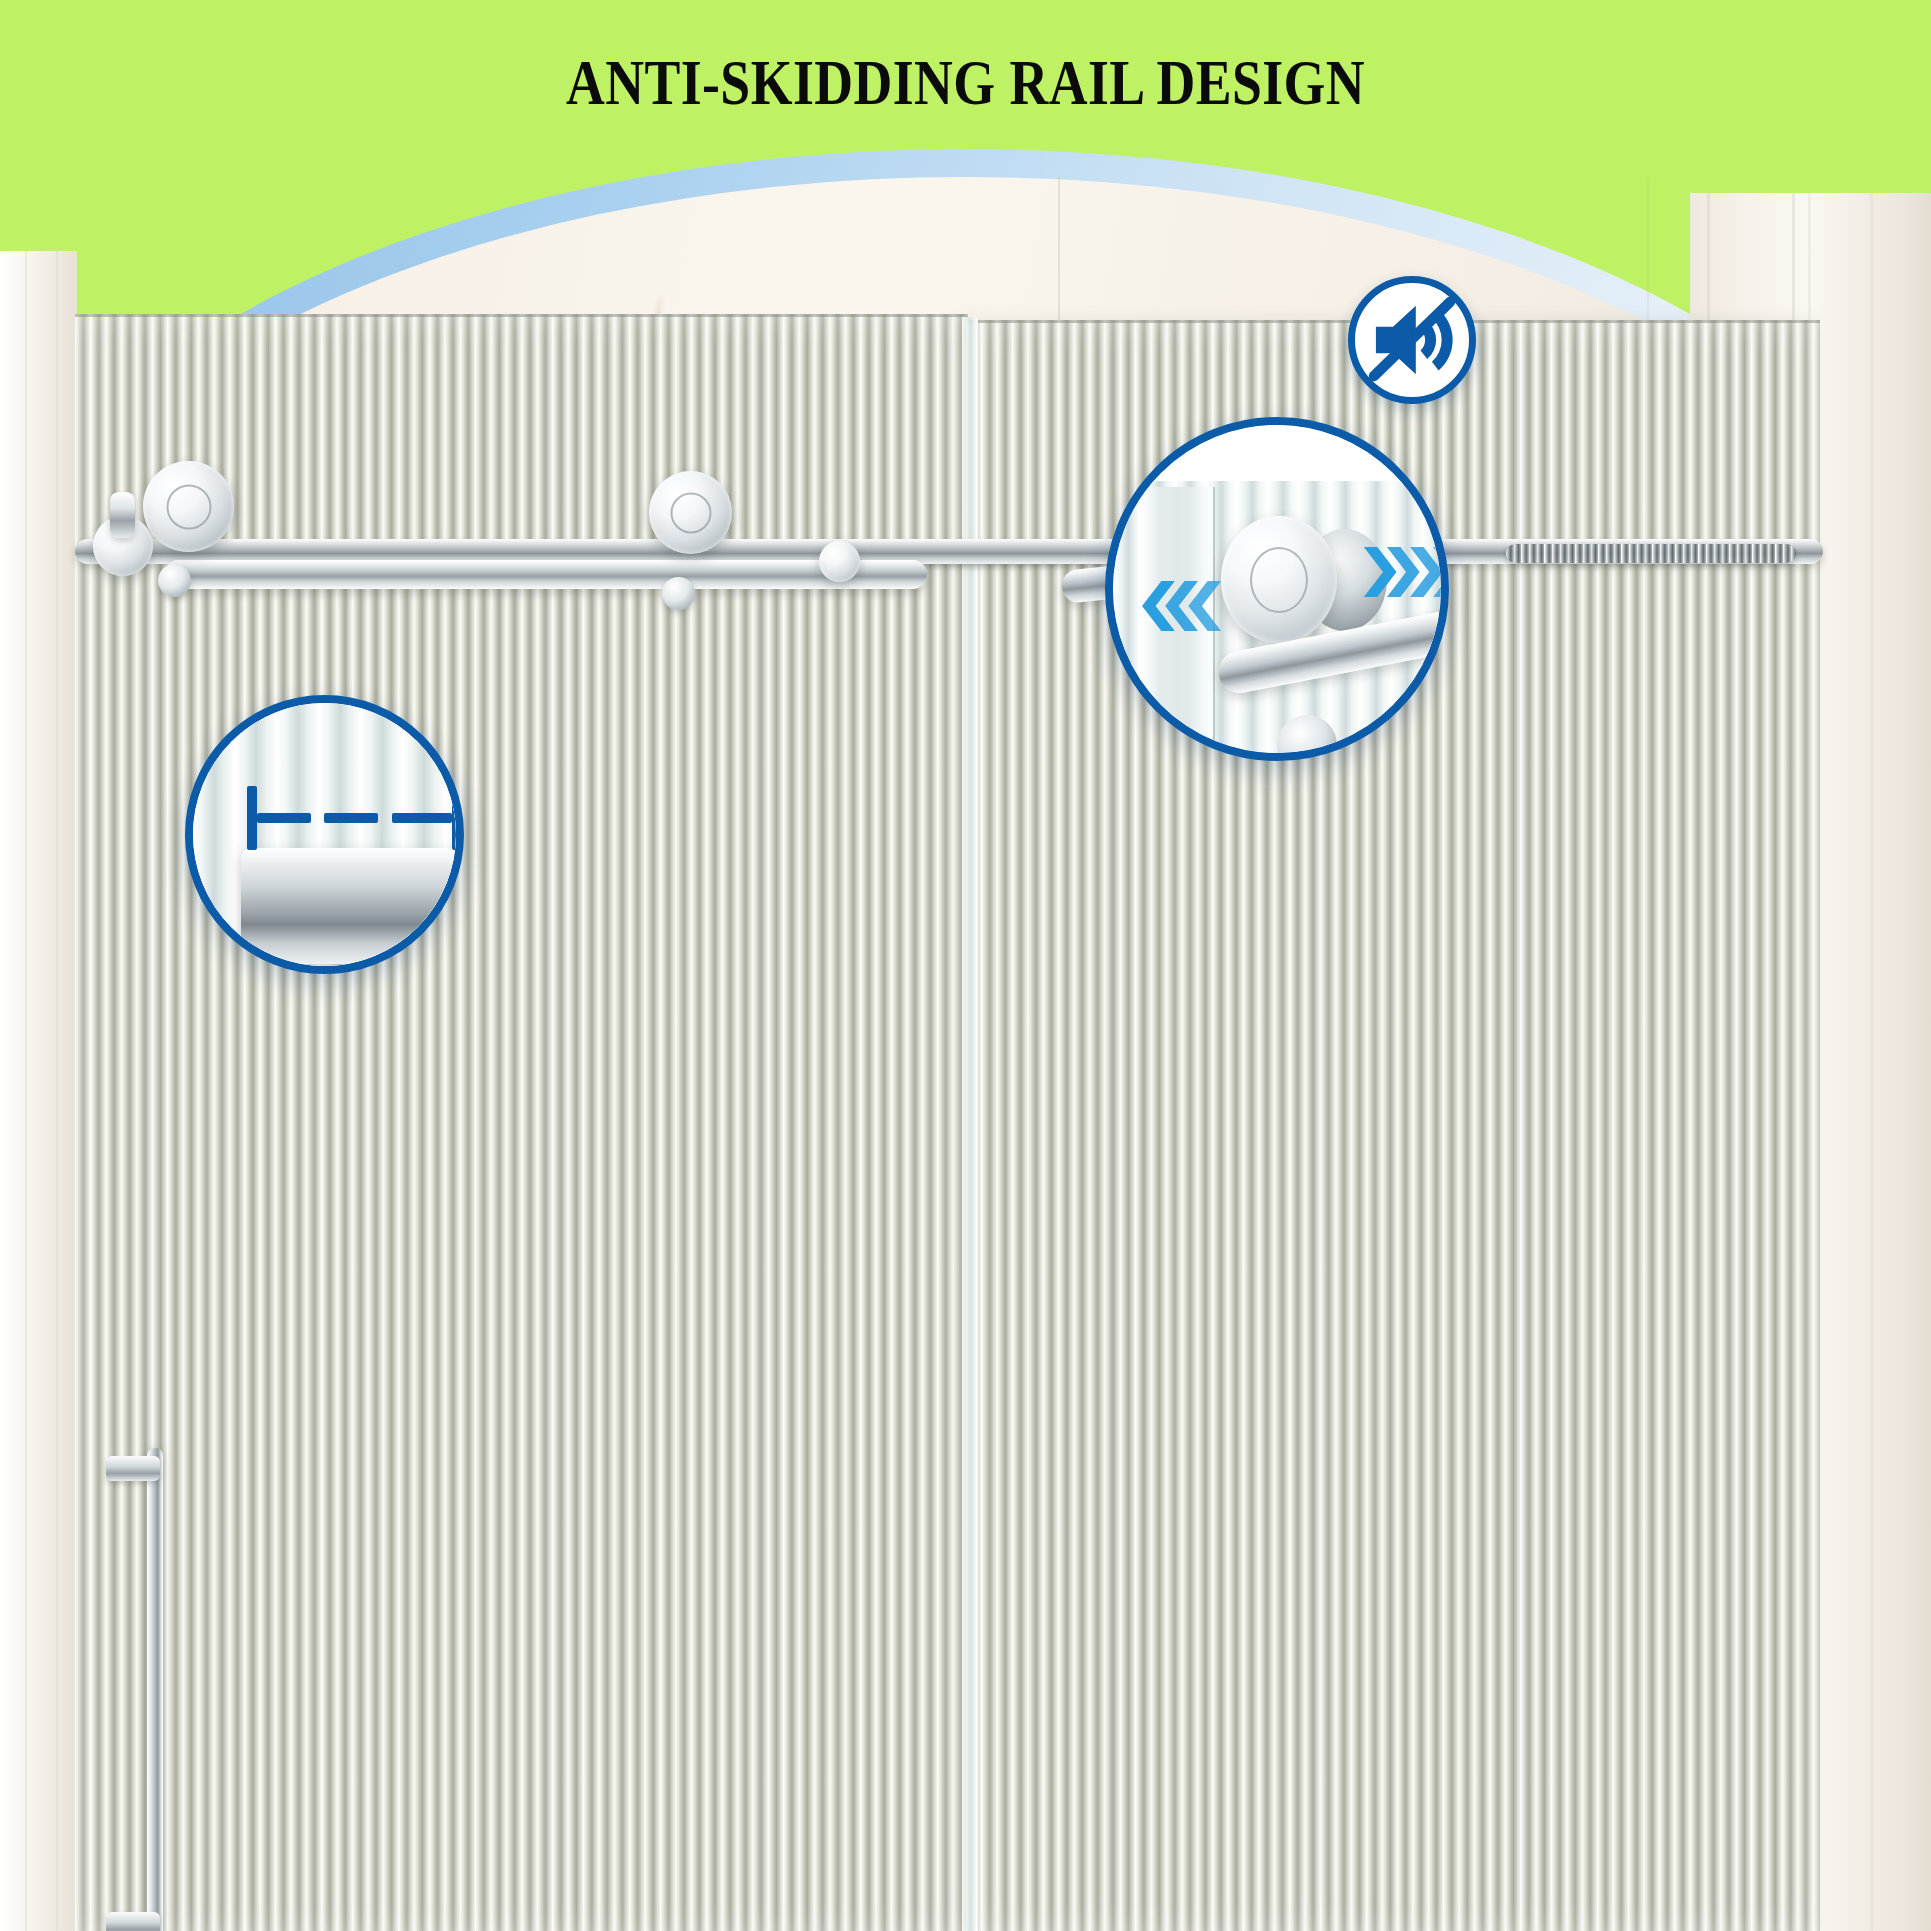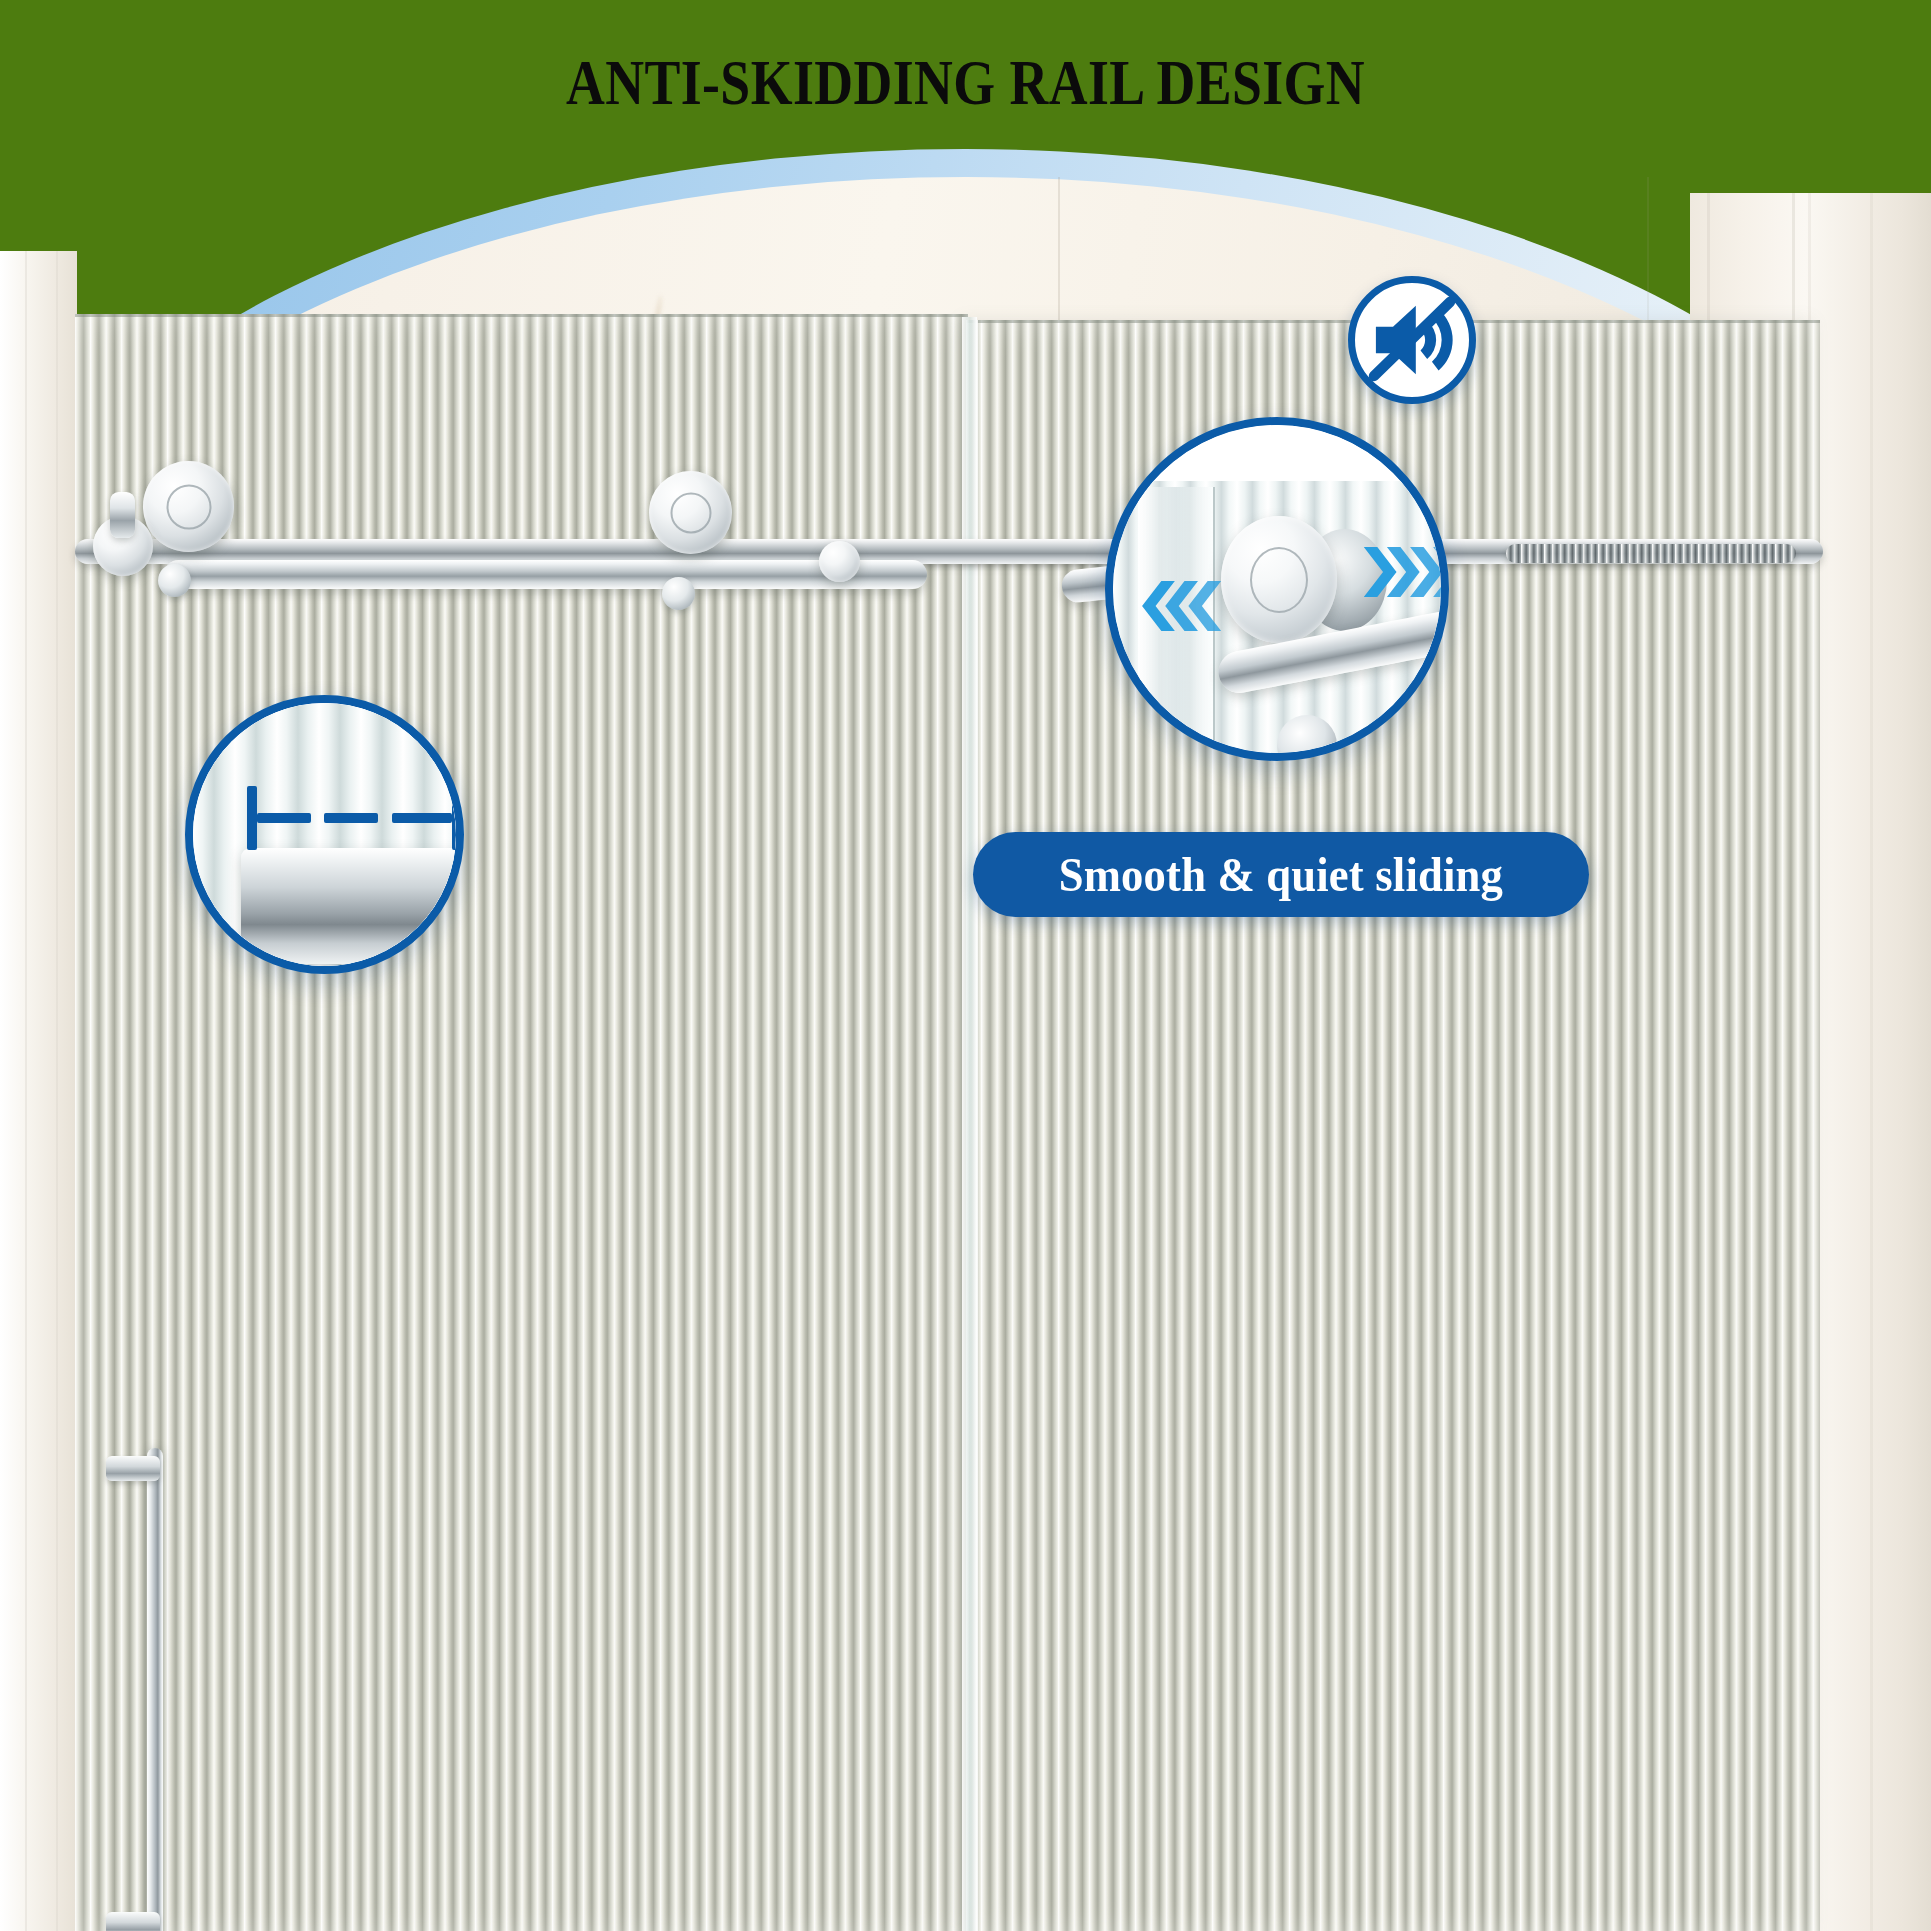--- a/index.html
+++ b/index.html
@@ -1,18 +1,18 @@
 <!DOCTYPE html>
 <html><head>
 <meta charset="utf-8">
 <style>
   html,body{margin:0;padding:0;background:#ffffff;}
   body{width:1931px;height:1931px;overflow:hidden;font-family:"Liberation Serif",serif;}
 
-  #stage{position:relative;width:1931px;height:1931px;background:#4d7c0f;overflow:hidden;}
+  #stage{position:relative;width:1931px;height:1931px;background:#bef264;overflow:hidden;}
 
   
   .title{
     position:absolute;left:0;top:46px;width:1931px;text-align:center;
     font-family:"Liberation Serif",serif;font-weight:bold;
     font-size:64px;letter-spacing:0.5px;color:#0b0b0b;
     transform:scaleX(0.84);transform-origin:50% 50%;
     white-space:nowrap;
   }
 
@@ -342,20 +342,17 @@
         <g fill="#0b5ba8">
           <path d="M22 46 L40 46 L64 24 L64 96 L40 74 L22 74 Z"></path>
           <path d="M76 40 a26 26 0 0 1 0 40 l-7 -9 a15 15 0 0 0 0 -22 Z"></path>
           <path d="M88 28 a42 42 0 0 1 0 64 l-7 -9 a31 31 0 0 0 0 -46 Z"></path>
         </g>
         <line x1="20" y1="98" x2="100" y2="20" stroke="#0b5ba8" stroke-width="11" stroke-linecap="round"></line>
         <line x1="20" y1="98" x2="100" y2="20" stroke="#ffffff" stroke-width="4" stroke-linecap="round" opacity="0"></line>
       </svg>
     </div>
 
-    <div class="pill" id="pill-sliding">
-      <span>Smooth &amp; quiet sliding</span>
-    </div>
 
 
   </div>
 </div>
 
 
 </body></html>

